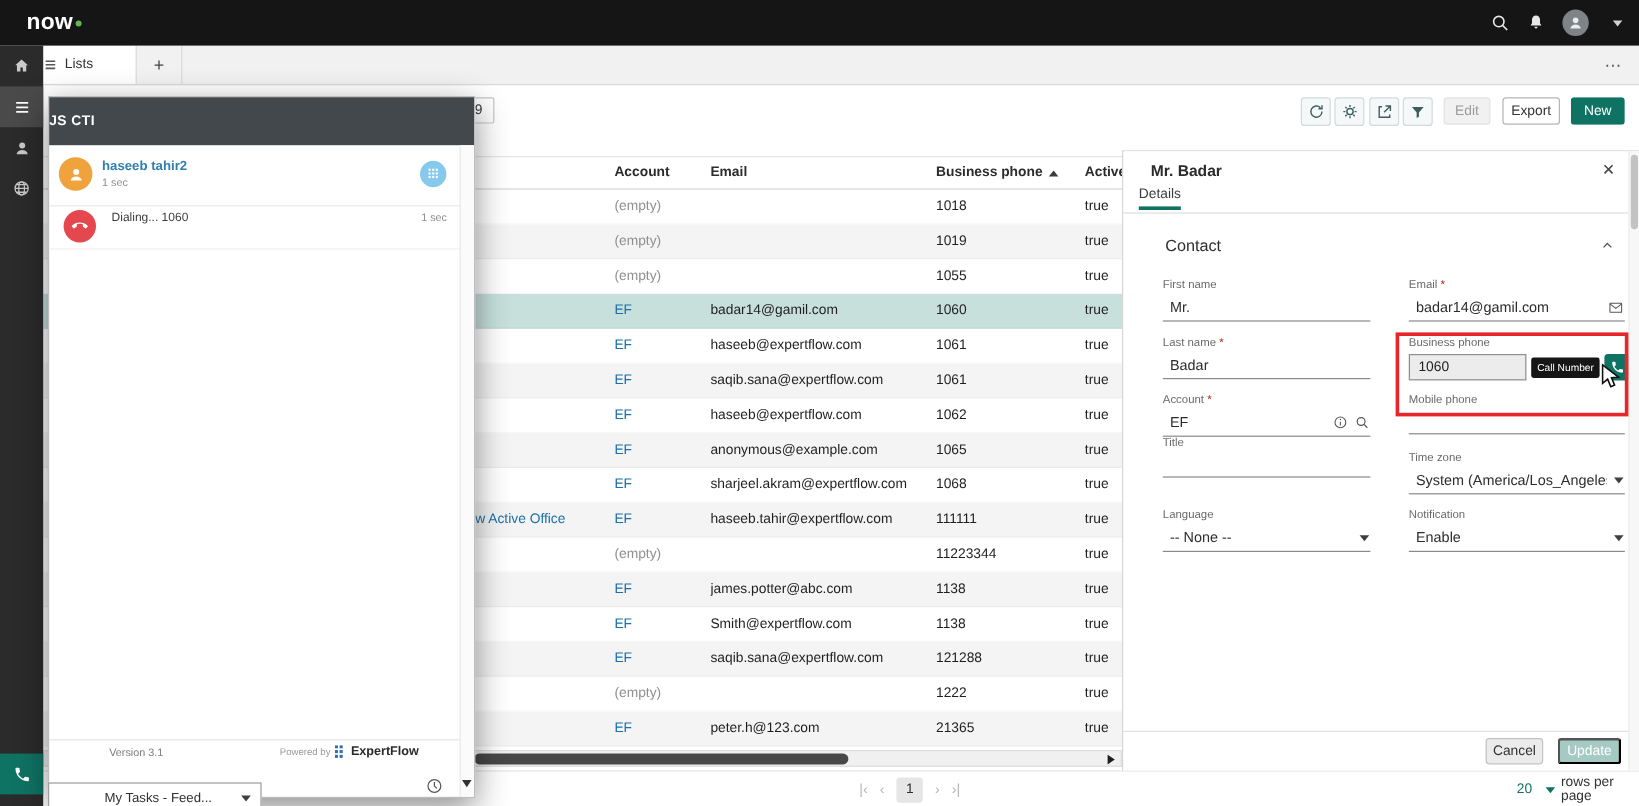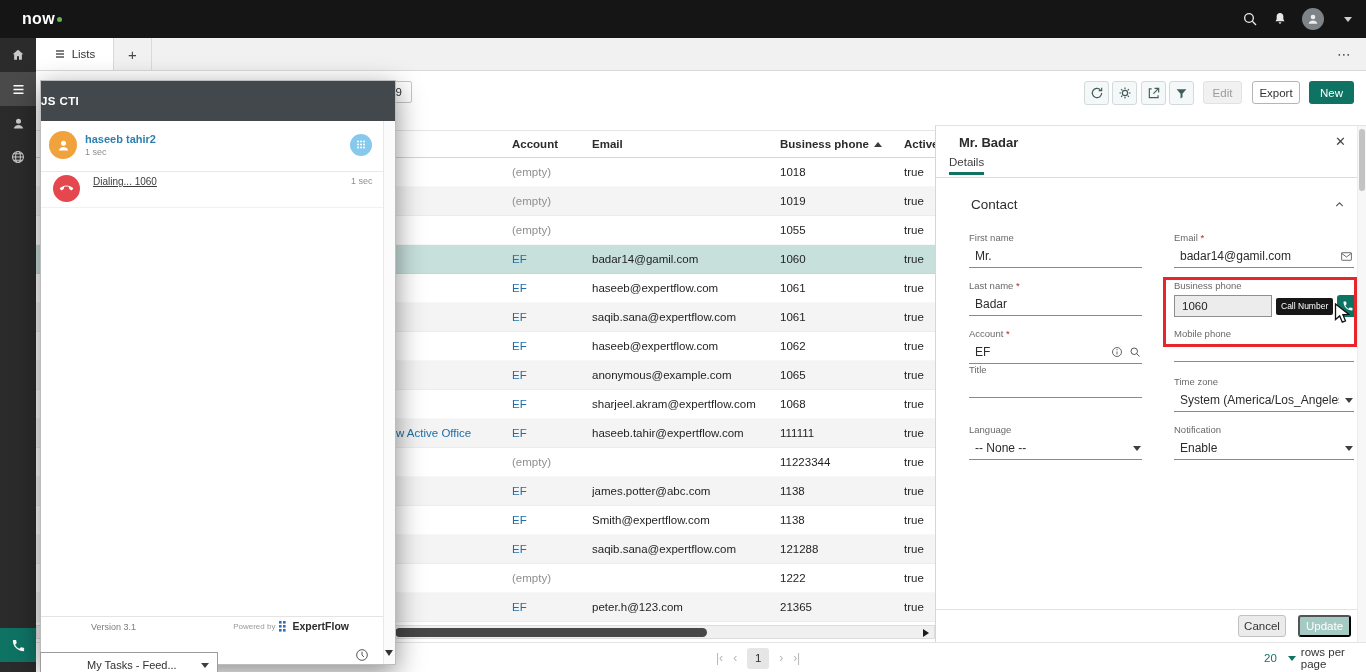--- a/index.html
+++ b/index.html
@@ -3,34 +3,34 @@
 <meta charset="utf-8">
 <style>
   *{margin:0;padding:0;box-sizing:border-box;}
   html,body{width:1366px;height:672px;}
   body{font-family:"Liberation Sans","DejaVu Sans",sans-serif;font-size:12px;color:#2b2b2b;background:#fff;}
   svg{display:block;}
   .app{position:relative;width:1366px;height:672px;overflow:hidden;background:#fff;}
 
   
   .topbar{position:absolute;left:0;top:0;width:1366px;height:38px;background:#151515;display:flex;align-items:center;z-index:20;}
-  .logo{margin-left:22px;color:#fff;font-size:16px;font-weight:bold;letter-spacing:.3px;display:flex;align-items:center;}
+  .logo{margin-left:22px;color:#fff;font-size:19px;font-weight:bold;letter-spacing:.3px;display:flex;align-items:center;}
   .logo-dot{width:5px;height:5px;border-radius:50%;background:#63b551;margin-left:2px;}
   .top-icons{margin-left:auto;margin-right:14px;display:flex;align-items:center;gap:14px;color:#e8e8e8;}
   .avatar{width:22px;height:22px;border-radius:50%;background:#7d8387;display:flex;align-items:center;justify-content:center;color:#ececec;overflow:hidden;}
 
   
   .sidebar{position:absolute;left:0;top:38px;width:36px;height:634px;background:#2b2b2b;z-index:10;}
   .side-item{width:36px;height:34px;display:flex;align-items:center;justify-content:center;color:#c9c9c9;}
   .side-item.active{background:#4a4a4a;color:#fff;}
   .side-phone{position:absolute;left:0;bottom:10px;width:36px;height:34px;background:var(--accent,#0f7364);display:flex;align-items:center;justify-content:center;color:#fff;}
 
   
   .tabbar{position:absolute;left:36px;top:38px;width:1330px;height:33px;background:#f1f1f1;border-bottom:1px solid #d9d9d9;display:flex;align-items:stretch;z-index:5;}
-  .tab{width:78px;background:#fff;border-right:1px solid #d9d9d9;display:flex;align-items:center;justify-content:center;gap:6px;font-size:11.5px;color:#333;}
+  .tab{width:78px;background:#fff;border-right:1px solid #d9d9d9;display:flex;align-items:center;gap:6px;font-size:11.5px;color:#333;}
   .tab-ic{color:#555;}
   .tab-add{width:38px;border-right:1px solid #d9d9d9;display:flex;align-items:center;justify-content:center;font-size:15px;color:#444;}
   .tab-more{margin-left:auto;align-self:center;margin-right:14px;font-size:14px;color:#555;letter-spacing:1px;}
 
   
   .count-box{position:absolute;left:350px;top:81px;width:62px;height:22px;border:1px solid #c6c6c6;border-radius:2px;background:#fff;display:flex;align-items:center;justify-content:flex-end;padding-right:9px;font-size:11.5px;color:#333;z-index:4;}
   .tbtn{position:absolute;top:81px;width:25px;height:24px;border:1px solid #d2dbda;border-radius:3px;background:#f4f8f8;color:#3f5e5a;display:flex;align-items:center;justify-content:center;z-index:4;}
   .btn{position:absolute;top:81px;height:23px;border-radius:3px;font-size:11.5px;display:flex;align-items:center;justify-content:center;border:1px solid transparent;z-index:4;}
   .btn.edit{left:1203px;width:39px;background:#f1f1f1;border-color:#e2e2e2;color:#9b9b9b;}
   .btn.export{left:1252px;width:48px;background:#fff;border-color:#b5b5b5;color:#333;}
@@ -96,21 +96,21 @@
   .cti{position:absolute;left:40px;top:80px;width:356px;height:585px;background:#fff;border:1px solid #bdbdbd;box-shadow:0 8px 26px rgba(0,0,0,.45);z-index:50;}
   .cti-header{height:40px;background:#43484c;display:flex;align-items:center;color:#fff;font-size:11.5px;font-weight:bold;letter-spacing:.4px;padding-left:0;}
   .cti-body{position:relative;height:543px;}
   .cti-avatar{position:absolute;left:8px;top:10px;width:28px;height:28px;border-radius:50%;background:#f0a23c;color:#fff;display:flex;align-items:center;justify-content:center;}
   .cti-name{position:absolute;left:44px;top:12px;font-size:11px;font-weight:bold;color:#2e7fb0;text-align:right;}
   .cti-dur1{position:absolute;left:44px;top:26px;font-size:9px;color:#8e8e8e;}
   .cti-dialpad{position:absolute;left:309px;top:13px;width:22px;height:22px;border-radius:50%;background:#86c9ec;color:#fff;display:flex;align-items:center;justify-content:center;}
   .cti-div1{position:absolute;left:0;top:50px;width:100%;border-top:1px solid #e8e8e8;}
   .cti-hangup{position:absolute;left:12px;top:54px;width:27px;height:27px;border-radius:50%;background:#e4484e;color:#fff;display:flex;align-items:center;justify-content:center;}
   .cti-hangup svg{transform:rotate(135deg);}
-  .cti-status{position:absolute;left:52px;top:55px;font-size:10px;color:#3c3c3c;text-decoration:underline;}
+  .cti-status{position:absolute;left:52px;top:55px;font-size:10px;color:#3c3c3c;}
   .cti-dur2{position:absolute;left:310px;top:55px;font-size:9px;color:#8e8e8e;}
   .cti-div2{position:absolute;left:0;top:86px;width:100%;border-top:1px solid #f1f1f1;}
   .cti-foot-div{position:absolute;left:0;top:495px;width:100%;border-top:1px solid #e4e4e4;}
   .cti-version{position:absolute;left:50px;top:501px;font-size:9px;color:#7d7d7d;}
   .cti-powered{position:absolute;right:46px;top:499px;display:flex;align-items:center;gap:4px;}
   .cti-powered .pw{font-size:8px;color:#9a9a9a;}
   .cti-powered .brand{font-size:10.5px;font-weight:bold;color:#2b2b2b;}
   .cti-clock{position:absolute;right:25px;top:526px;color:#555;}
   .cti-scroll{position:absolute;right:0;top:0;width:12px;height:543px;background:#fbfbfb;border-left:1px solid #e8e8e8;}
   .cti-scroll-arrow{position:absolute;right:2px;bottom:8px;width:0;height:0;border-left:4px solid transparent;border-right:4px solid transparent;border-top:6px solid #333;}

